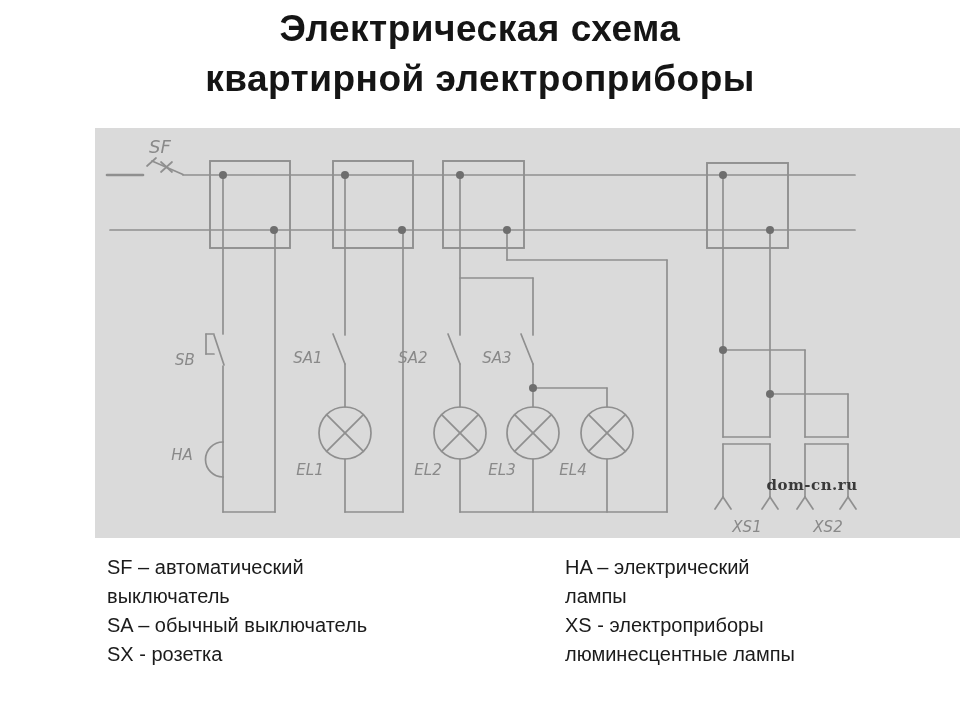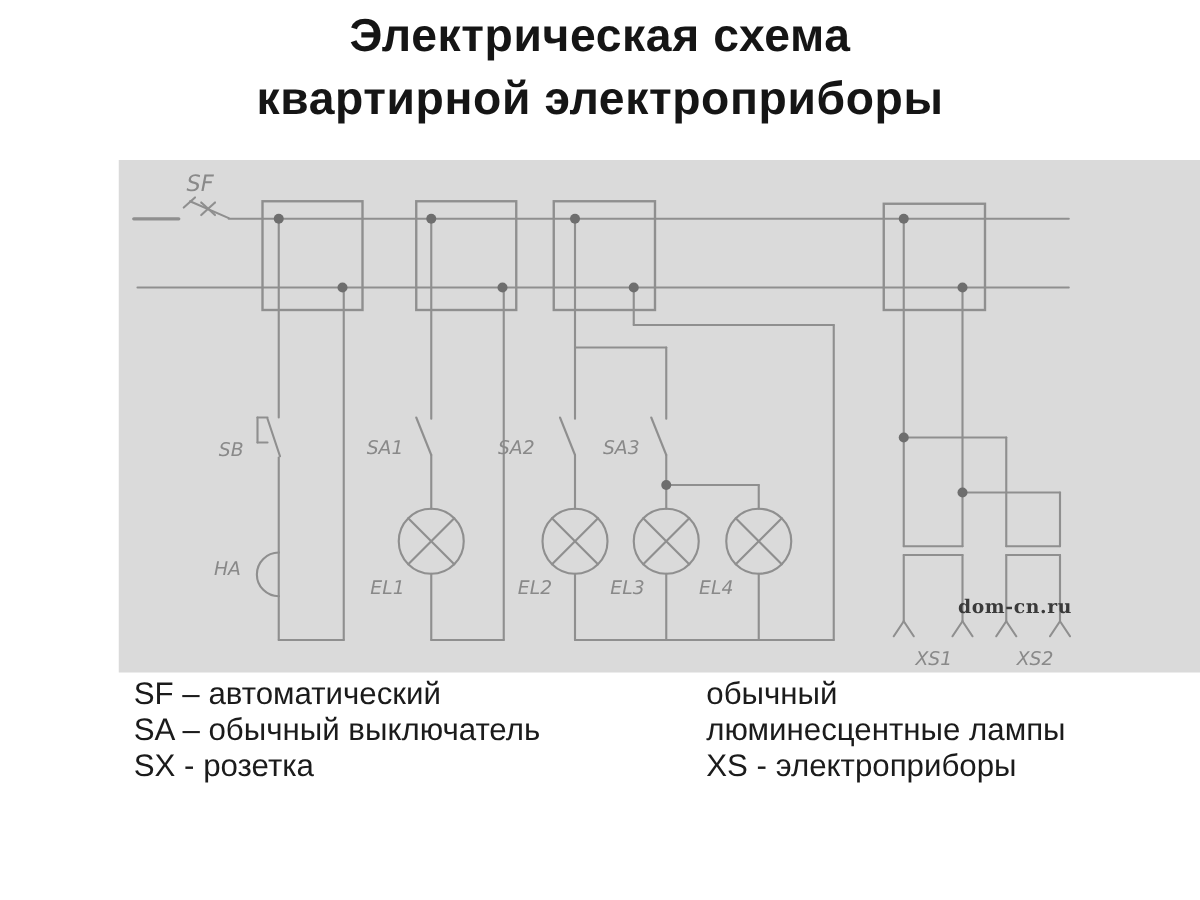--- a/index.html
+++ b/index.html
@@ -21,21 +21,21 @@
   .panel svg{display:block;width:768px;height:410px;}
   .wire{fill:none;stroke:var(--line);stroke-width:1.7;stroke-linecap:round;stroke-linejoin:round;}
   .stub{stroke-width:2.6;}
   .box{fill:none;stroke:var(--line);stroke-width:1.9;}
   .dot{fill:var(--dot);stroke:none;}
   .lbl{font-family:"DejaVu Sans",sans-serif;font-style:italic;font-size:15px;
     fill:var(--label);text-anchor:middle;}
   .lbl-lg{font-size:18px;}
   .wm{font-family:"DejaVu Serif",serif;font-weight:bold;font-size:15px;
     fill:var(--wm);text-anchor:middle;letter-spacing:.5px;}
-  .legend{position:absolute;top:541px;font-size:25px;line-height:29px;color:var(--text);}
+  .legend{position:absolute;top:553px;font-size:20px;line-height:29px;color:var(--text);}
   .legend-left{left:107px;}
   .legend-right{left:565px;}
 </style>
 </head>
 <body>
 
 <div class="page">
 
   <div class="title">
     <div>Электрическая схема</div>
@@ -192,22 +192,24 @@
       <text class="lbl" x="478" y="347">EL4</text>
       <text class="lbl" x="652" y="404">XS1</text>
       <text class="lbl" x="733" y="404">XS2</text>
 
       <text class="wm" x="717" y="362">dom-cn.ru</text>
     </svg>
   </div>
 
   <div class="legend legend-left">
     <div>SF – автоматический</div>
+    <div>выключатель</div>
     <div>SA – обычный выключатель</div>
     <div>SX - розетка</div>
   </div>
   <div class="legend legend-right">
-    <div>обычный</div>
+    <div>HA – электрический</div>
+    <div>лампы</div>
+    <div>XS - электроприборы</div>
     <div>люминесцентные лампы</div>
-    <div>XS - электроприборы</div>
   </div>
 
 </div>
 
 </body></html>

